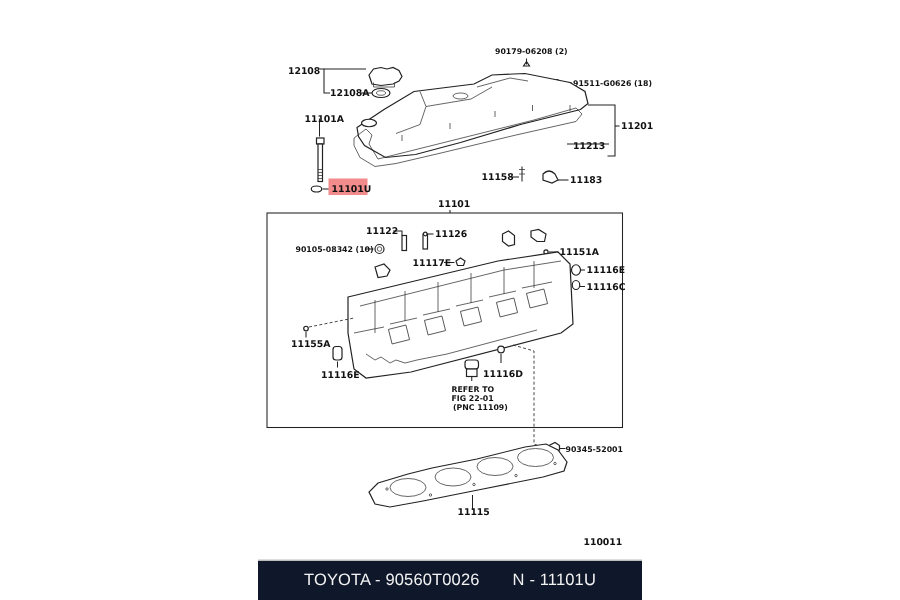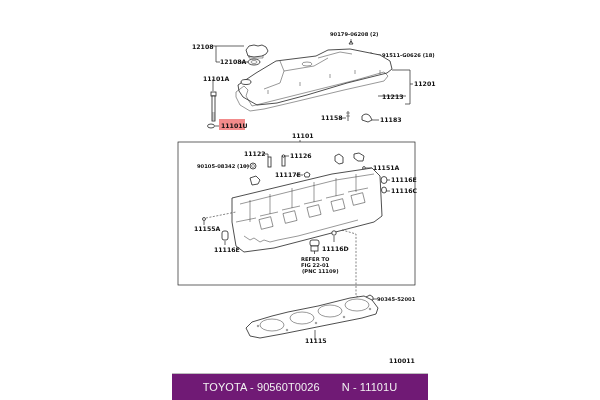--- a/index.html
+++ b/index.html
@@ -7,21 +7,21 @@
   #diagram { position:absolute; left:0; top:0; width:600px; height:374px; }
   .lbl { font-family:"DejaVu Sans", sans-serif; font-weight:bold; font-size:6.2px; fill:#111; }
   .lbl-sm { font-family:"DejaVu Sans", sans-serif; font-weight:bold; font-size:5.2px; fill:#111; }
   .ln { stroke:#222; stroke-width:0.7; fill:none; }
   .dash { stroke:#333; stroke-width:0.6; fill:none; stroke-dasharray:2 1.5; }
   .part { stroke:#222; stroke-width:0.8; fill:#fff; }
   .part-thin { stroke:#333; stroke-width:0.5; fill:none; }
   .hl-rect { fill:#f28b8b; }
   #caption-bar {
     position:absolute; left:172px; top:374px; width:256px; height:26px;
-    background:#701a75; color:#f2f2f2; display:flex; align-items:center; justify-content:center;
+    background:#0f172a; color:#f2f2f2; display:flex; align-items:center; justify-content:center;
     font-family:"Liberation Sans", sans-serif; font-size:11px; letter-spacing:0.1px;
   }
   #caption-bar .gap { display:inline-block; width:22px; }
   #top-rule { position:absolute; left:172px; top:373px; width:256px; height:1px; background:#bdbdbd; }
 </style>
 </head>
 <body>
 
 <svg id="diagram" viewBox="0 0 600 374" xmlns="http://www.w3.org/2000/svg">
 

